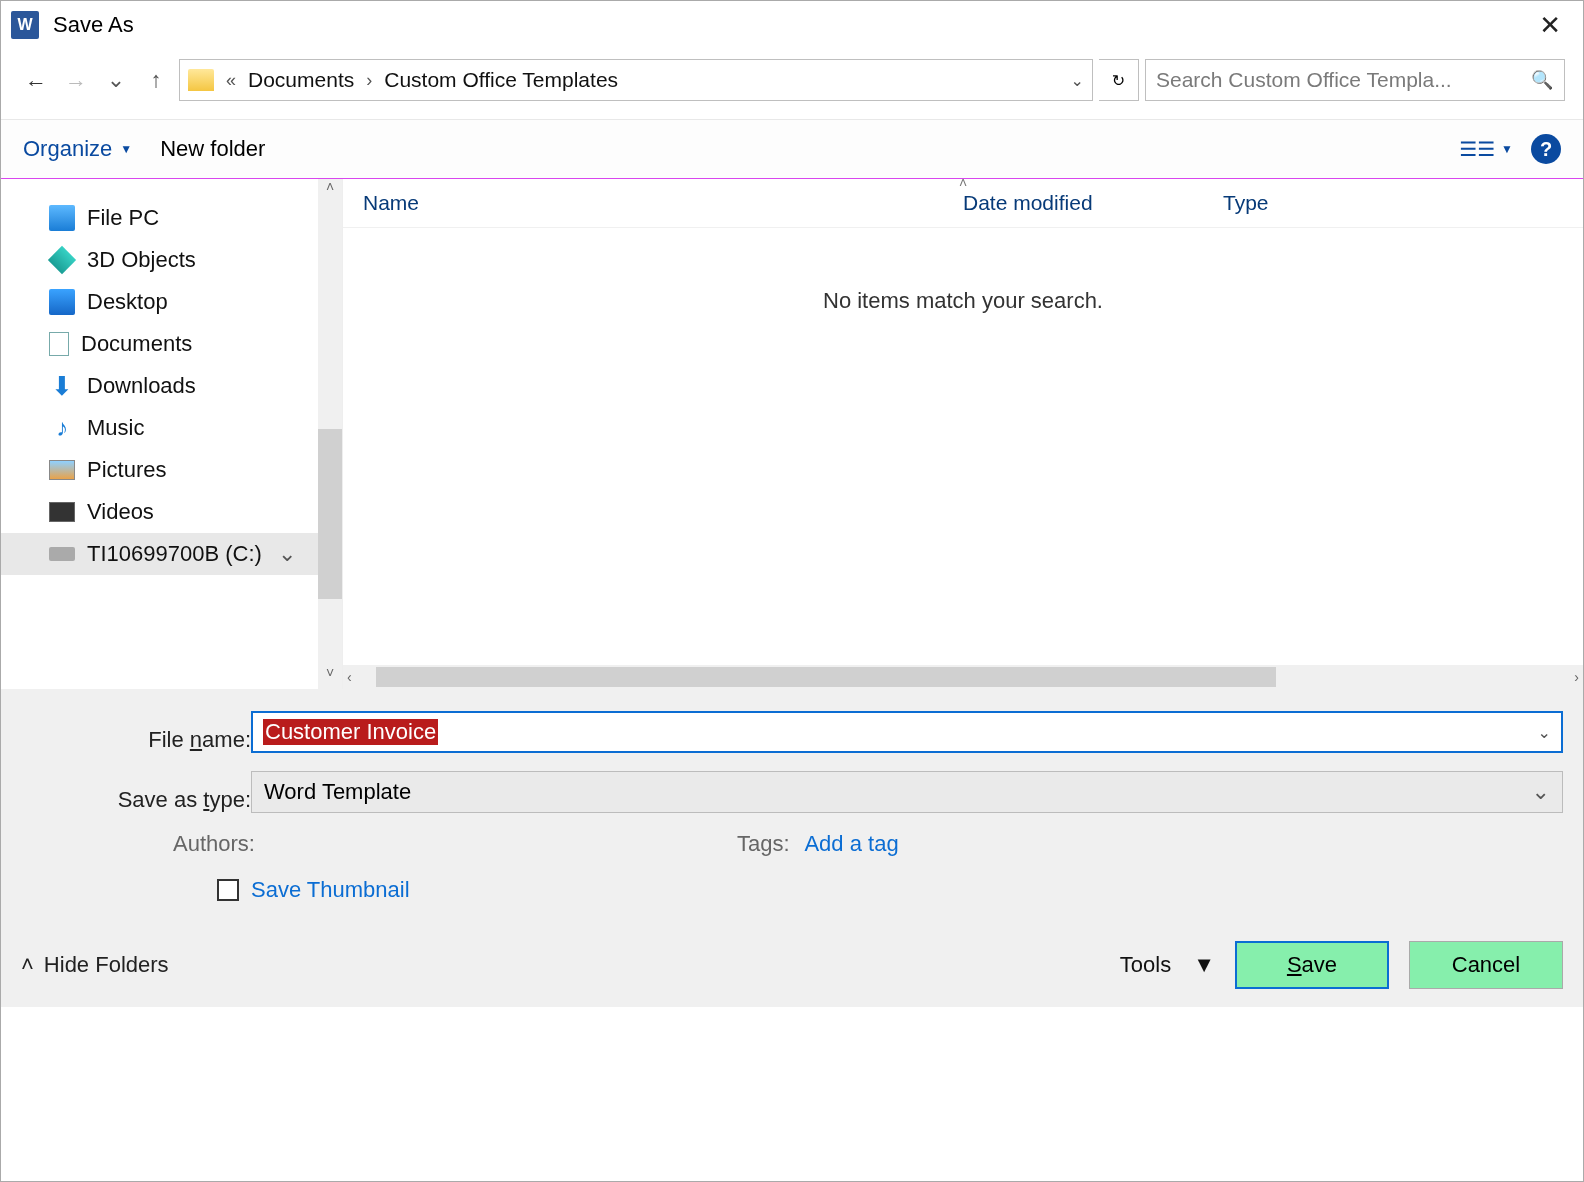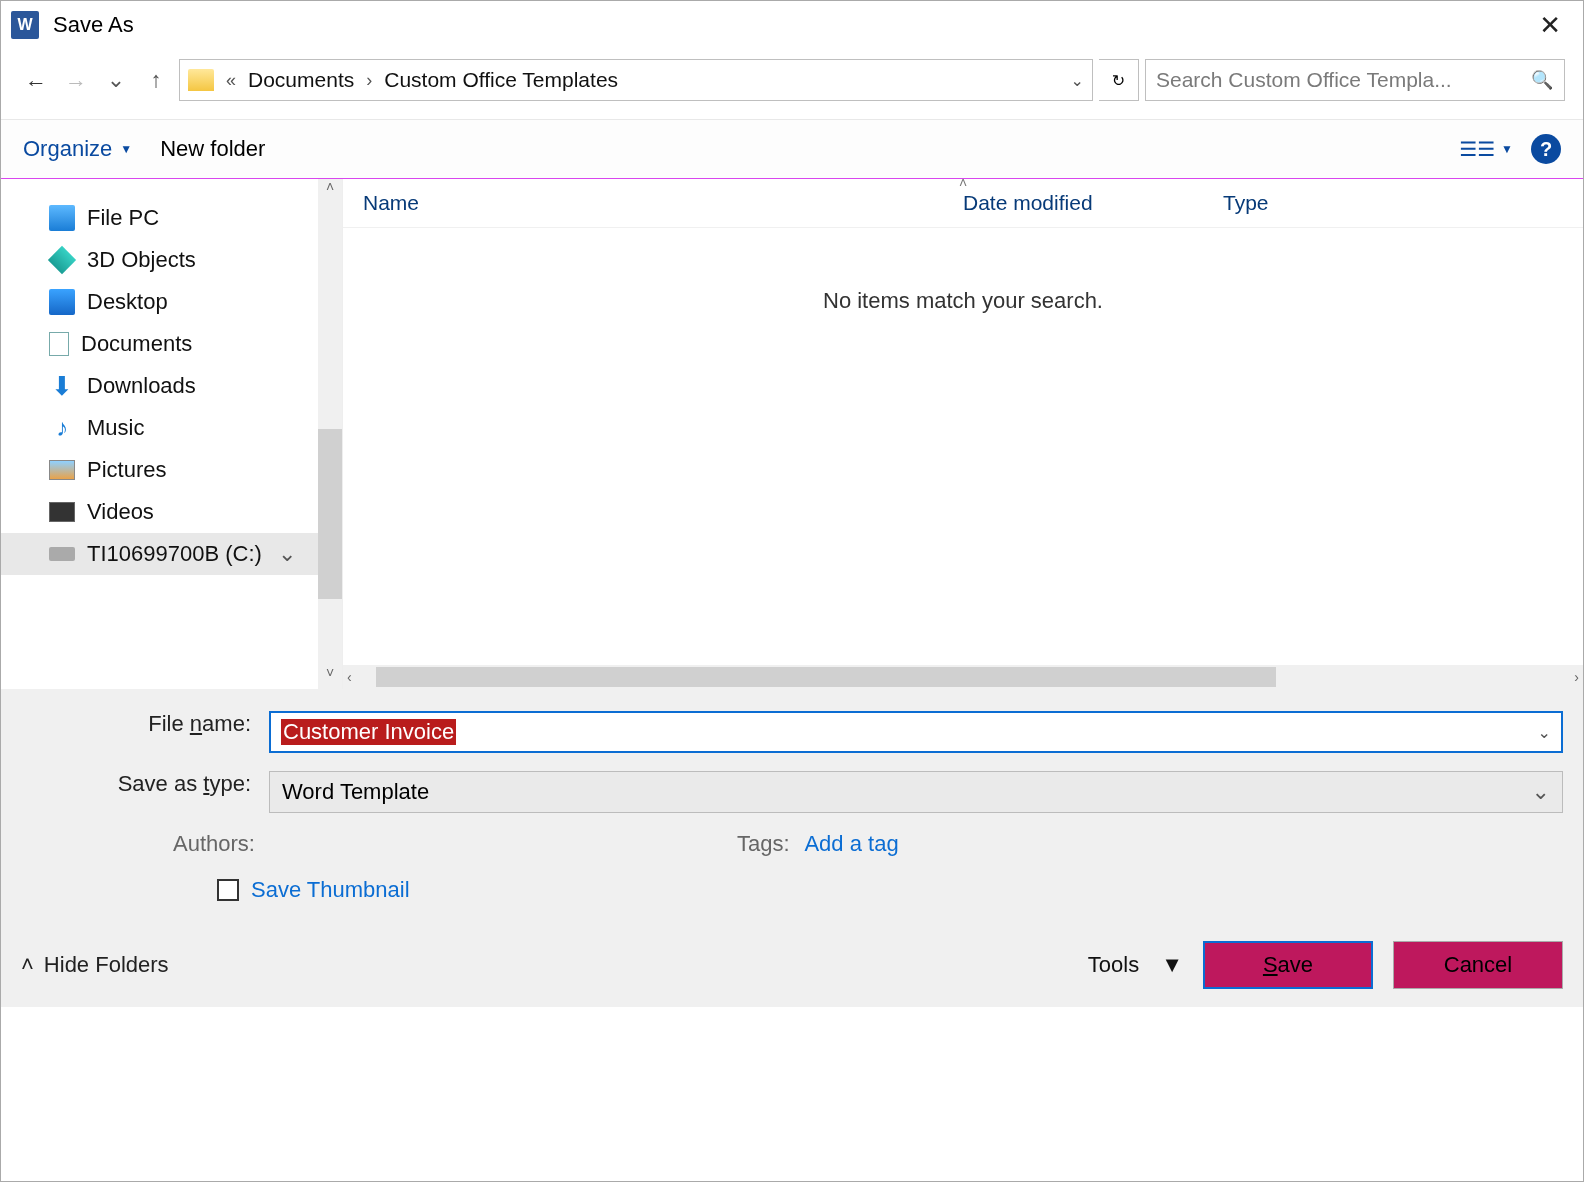--- a/index.html
+++ b/index.html
@@ -50,36 +50,36 @@
   .colhead .c1{flex:0 0 600px;}
   .colhead .c2{flex:0 0 260px;}
   .colhead .c3{flex:1;}
   .empty{ text-align:center; font-size:22px; color:#333; margin-top:60px;}
   .caret-up{position:absolute; top:-4px; left:50%; transform:translateX(-50%); color:#777; font-size:14px;}
   .hscroll{position:absolute;left:0;right:0;bottom:0;height:24px;background:#f0f0f0;display:flex;align-items:center;padding:0 4px;}
   .hscroll .bar{height:20px;background:#d0d0d0;width:900px;margin-left:24px;}
   .hscroll .ar{font-size:14px;color:#666;}
   .hscroll .ar.right{margin-left:auto;}
   .bottom{background:#f0f0f0; padding:22px 20px 18px 20px;}
-  .frow{display:flex; align-items:flex-start; gap:18px; margin-bottom:18px;}
+  .frow{display:flex; align-items:flex-end; margin-bottom:18px;}
   .flabel{width:230px; text-align:right; font-size:22px; color:#222;}
   .flabel .ul{text-decoration:underline;}
   .fname-input{flex:1; height:42px; border:2px solid #0b6dd3; background:#fff; display:flex; align-items:center; padding:0 10px; position:relative;}
   .fname-input .sel{background:#b91c1c;color:#fff;font-size:22px;padding:0 2px;}
   .ddl{flex:1; height:42px; border:1px solid #bcbcbc; background:#eaeaea; display:flex; align-items:center; padding:0 12px; font-size:22px;}
   .ddl .chev{margin-left:auto;color:#555;}
   .metarow{display:flex; gap:40px; padding-left:140px; font-size:22px; color:#666; margin-bottom:20px;}
   .metarow .label{margin-right:10px;margin-left:12px;}
   .metarow .link{color:#0b6dd3;}
   .chkrow{display:flex;align-items:center;gap:12px;padding-left:196px;font-size:22px;color:#0b6dd3;margin-bottom:38px;}
   .chk{width:22px;height:22px;border:2px solid #333;background:#fff;}
   .footer{display:flex;align-items:center;gap:20px;}
   .hidefolders{font-size:22px;color:#222;display:flex;align-items:center;gap:10px;}
   .tools{margin-left:auto;font-size:22px;display:flex;align-items:center;gap:22px;color:#111;}
-  .btn{width:170px;height:48px;border:1px solid #aaa;background:#be185d;font-size:22px;display:flex;align-items:center;justify-content:center;}
+  .btn{width:154px;height:48px;border:1px solid #aaa;background:#86efac;font-size:22px;display:flex;align-items:center;justify-content:center;}
   .btn.primary{border:2px solid #0b6dd3;}
   .ul{text-decoration:underline;}
 </style>
 </head>
 <body>
 
 <div class="titlebar">
   <div class="word-icon">W</div>
   <div class="title-text">Save As</div>
   <div class="close-x">✕</div>

